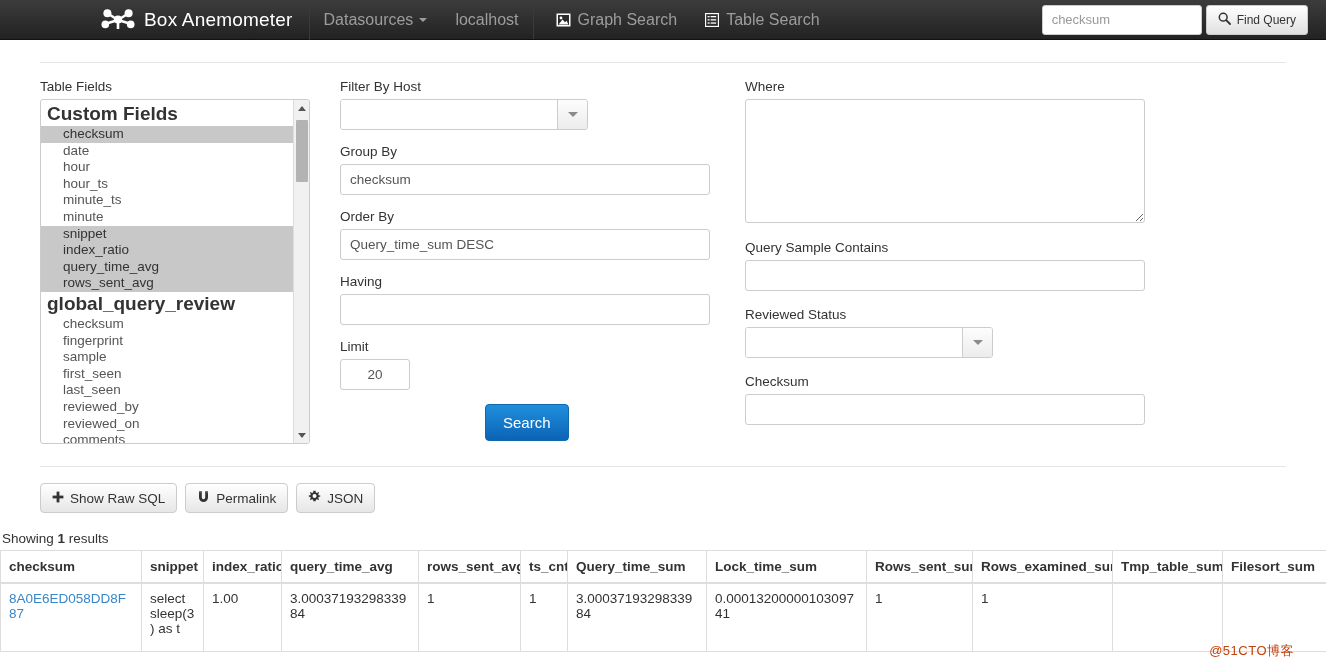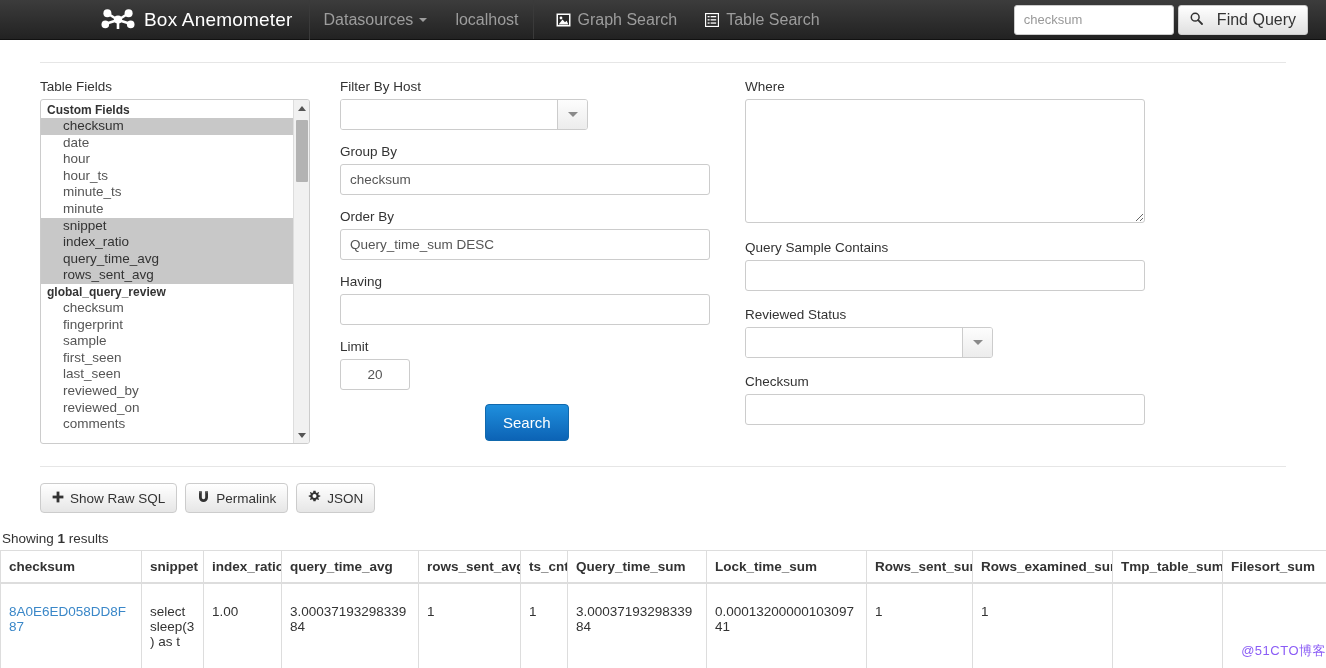--- a/index.html
+++ b/index.html
@@ -72,27 +72,27 @@
     color: #555;
     font-family: "Liberation Sans", sans-serif;
     background: #fff;
     outline: none;
   }
   .nav-search-input::placeholder { color: #999; }
   .btn-find {
     height: 30px;
     margin-left: 4px;
     padding: 0 11px;
-    font-size: 16px;
+    font-size: 12px;
     color: #333;
     background: linear-gradient(to bottom,#ffffff 0%,#e0e0e0 100%);
     border: 1px solid #cccccc;
     border-radius: 3px;
     cursor: pointer;
-    display: inline-flex; align-items: center; gap: 14px;
+    display: inline-flex; align-items: center; gap: 6px;
     font-family: "Liberation Sans", sans-serif;
     white-space: nowrap;
     justify-content: space-between;
   }
 
   
   .page { padding: 0 0 0 0; }
   .rule {
     border-top: 1px solid #e6e6e6;
     margin: 22px 40px 0 40px;
@@ -125,21 +125,21 @@
     position: relative;
     display: flex;
   }
   .listbox-inner {
     flex: 1;
     overflow: hidden;
     padding: 2px 0 0 0;
   }
   .lb-group {
     font-weight: bold;
-    font-size: 12px;
+    font-size: 19px;
     color: #333;
     padding: 1px 0 1px 6px;
   }
   .lb-item {
     font-size: 13.5px;
     color: #555;
     padding: 0px 0 0px 22px;
     line-height: 16.6px;
     cursor: pointer;
   }
@@ -288,39 +288,39 @@
     padding: 8px 8px;
     border-top: 1px solid #dddddd;
     border-bottom: 2px solid #dddddd;
     border-right: 1px solid #dddddd;
     white-space: nowrap;
     overflow: hidden;
     background: #ffffff;
     vertical-align: bottom;
   }
   table.results td {
-    padding: 20px 8px;
+    padding: 7px 8px;
     border-bottom: 1px solid #dddddd;
     border-right: 1px solid #dddddd;
     color: #333;
     vertical-align: top;
     word-break: break-word;
     height: 68px;
   }
   table.results td.link a { color: #3a87c8; text-decoration: none; }
   table.results tr td:first-child, table.results tr th:first-child {
     border-left: 1px solid #dddddd;
   }
 
   .watermark {
     position: absolute;
-    right: 0;
+    right: 32px;
     bottom: 8px;
     font-size: 13px;
-    color: #8b5cf6;
+    color: #c2410c;
     letter-spacing: .5px;
     pointer-events: none;
   }
 </style>
 </head>
 <body>
 
 <div class="navbar">
 
   <a class="brand" href="#">

